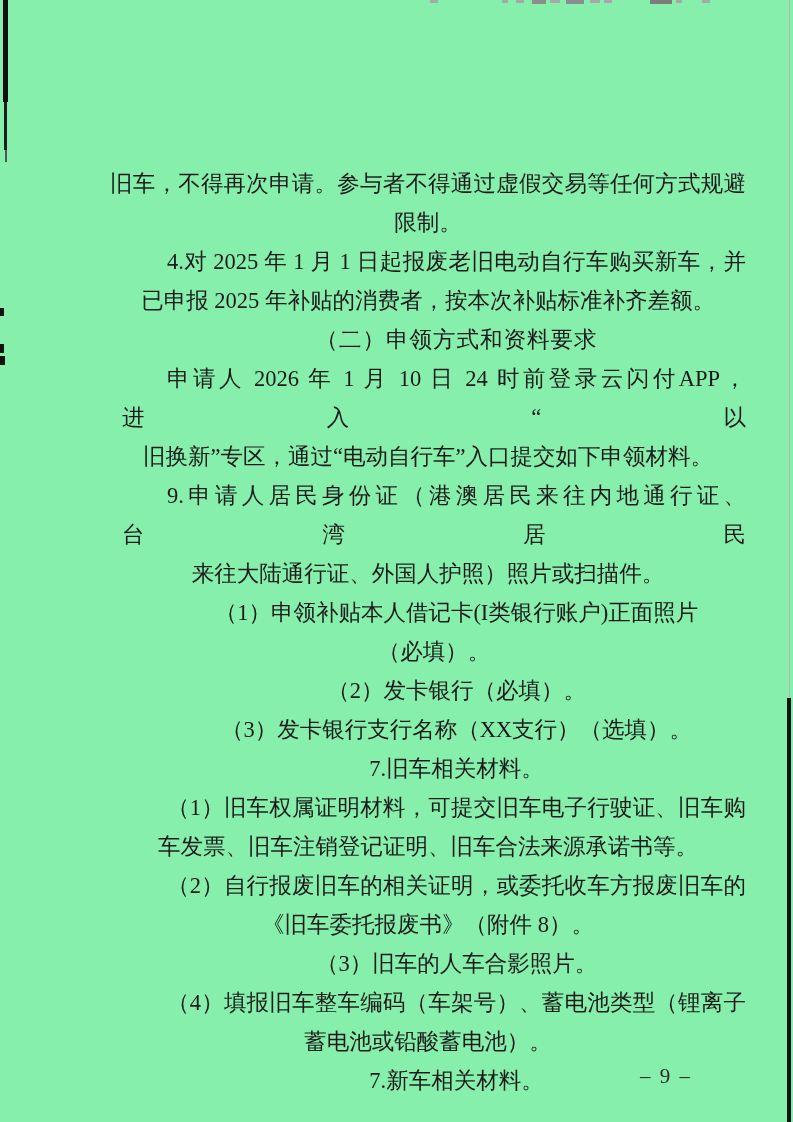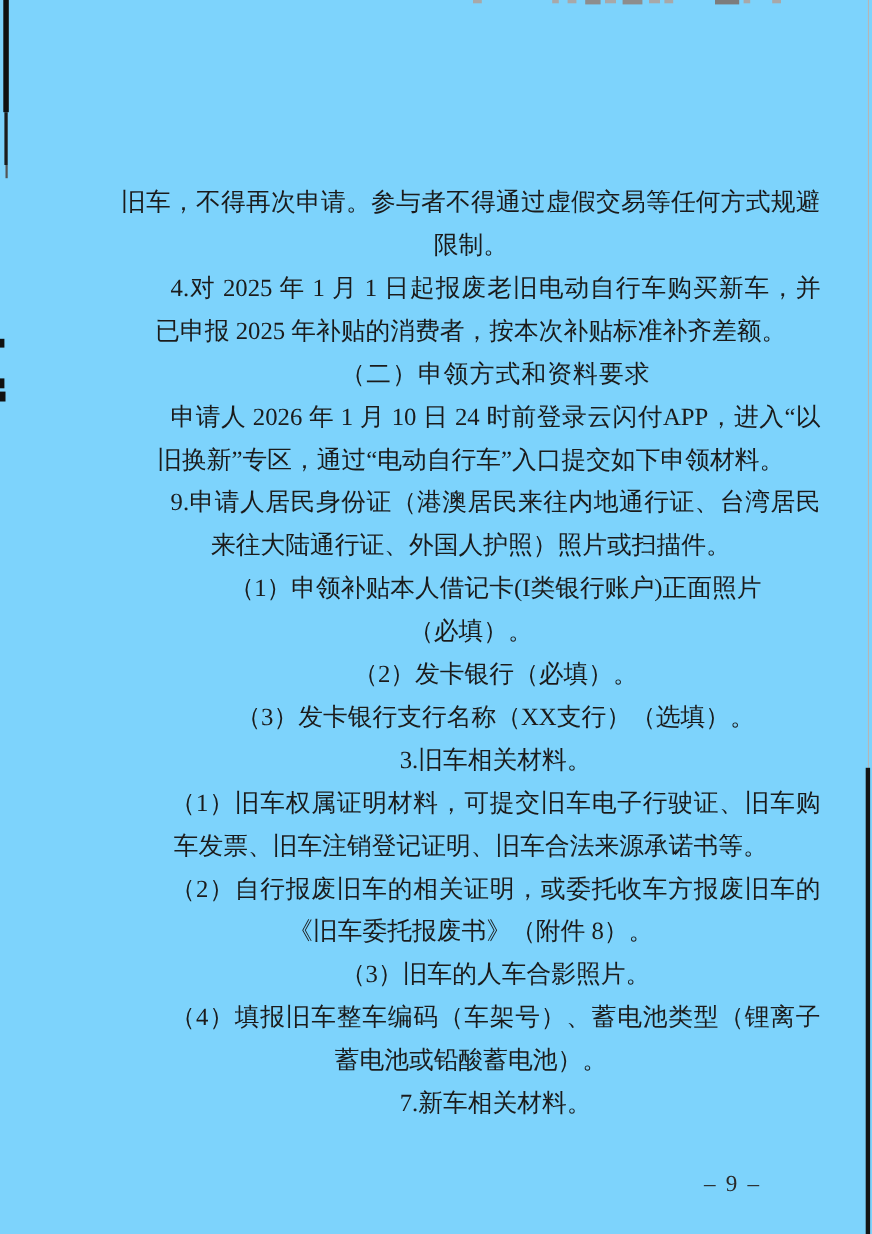--- a/index.html
+++ b/index.html
@@ -5,33 +5,33 @@
   * { margin: 0; padding: 0; box-sizing: border-box; }
   html, body {
     width: 793px; height: 1122px;
     background: #ffffff;
     font-family: "Liberation Serif", "DejaVu Serif", serif;
     overflow: hidden;
   }
   .page {
     position: relative;
     width: 793px; height: 1122px;
-    background: #7dd3fc;
+    background: #86efac;
   }
   .doc-body {
     position: absolute;
     left: 110px; top: 164px;
     width: 636px;
     font-size: 22.5px;
     line-height: 39px;
     color: #1b1b1b;
     word-break: keep-all;
   }
   .line { text-align: center; }
-  .line.indent { text-indent: 45px; }
+  .line.indent { text-indent: 45px; margin-left: 12px; }
   .line.fill {
     text-align: justify;
     text-align-last: justify;
   }
   .line.heading { letter-spacing: 1px; font-family: Liberation Serif, serif; }
   .page-number {
     position: absolute;
     left: 640px; top: 1064px;
     font-size: 21px;
     color: #2a2a2a;
@@ -108,21 +108,21 @@
     <div class="line indent fill">4.对 2025 年 1 月 1 日起报废老旧电动自行车购买新车，并</div>
     <div class="line">已申报 2025 年补贴的消费者，按本次补贴标准补齐差额。</div>
     <div class="line indent heading">（二）申领方式和资料要求</div>
     <div class="line indent fill">申请人 2026 年 1 月 10 日 24 时前登录云闪付APP，进入“以</div>
     <div class="line">旧换新”专区，通过“电动自行车”入口提交如下申领材料。</div>
     <div class="line indent fill">9.申请人居民身份证（港澳居民来往内地通行证、台湾居民</div>
     <div class="line">来往大陆通行证、外国人护照）照片或扫描件。</div>
     <div class="line indent">（1）申领补贴本人借记卡(I类银行账户)正面照片（必填）。</div>
     <div class="line indent">（2）发卡银行（必填）。</div>
     <div class="line indent">（3）发卡银行支行名称（XX支行）（选填）。</div>
-    <div class="line indent">3.旧车相关材料。</div>
+    <div class="line indent">7.旧车相关材料。</div>
     <div class="line indent fill">（1）旧车权属证明材料，可提交旧车电子行驶证、旧车购</div>
     <div class="line">车发票、旧车注销登记证明、旧车合法来源承诺书等。</div>
     <div class="line indent fill">（2）自行报废旧车的相关证明，或委托收车方报废旧车的</div>
     <div class="line">《旧车委托报废书》（附件 8）。</div>
     <div class="line indent">（3）旧车的人车合影照片。</div>
     <div class="line indent fill">（4）填报旧车整车编码（车架号）、蓄电池类型（锂离子</div>
     <div class="line">蓄电池或铅酸蓄电池）。</div>
     <div class="line indent">7.新车相关材料。</div>
   </div>
 

